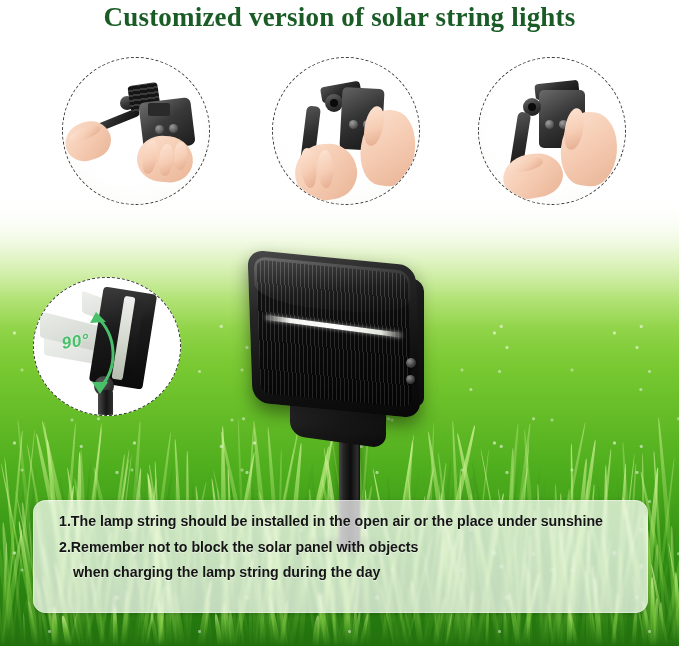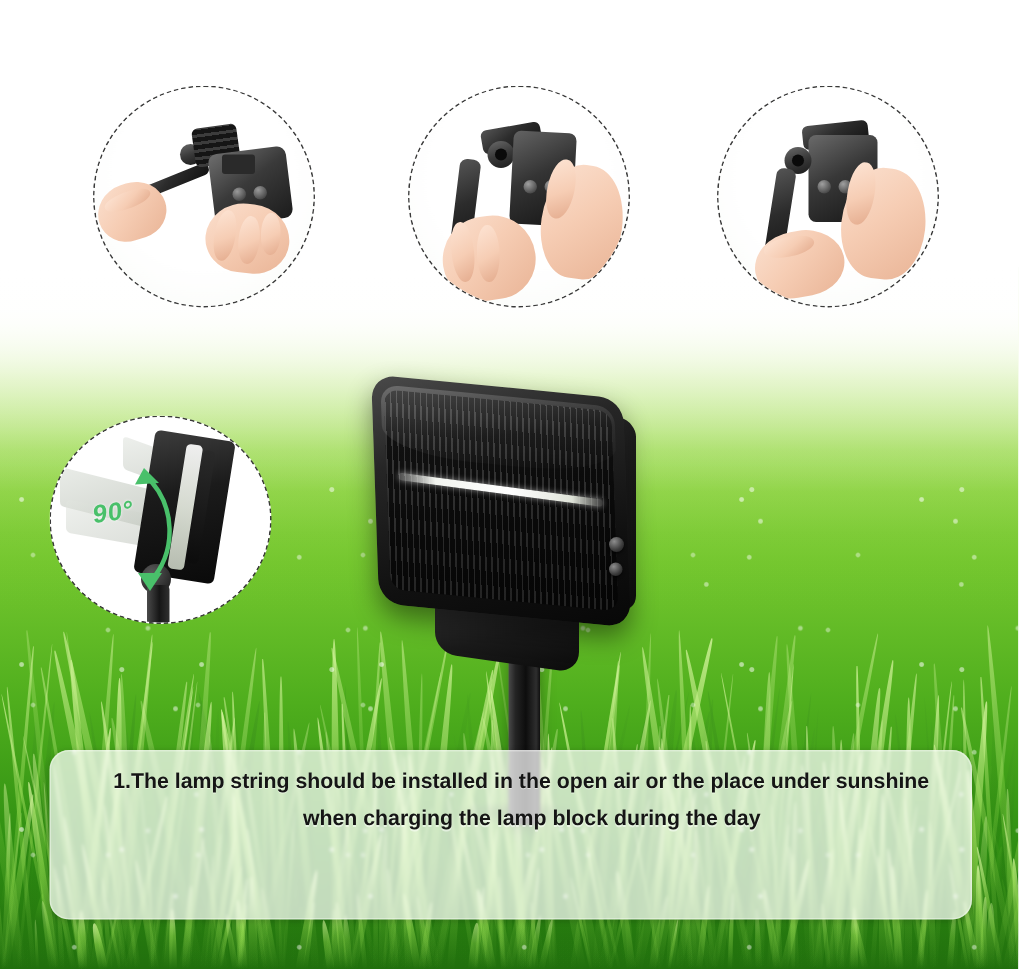--- a/index.html
+++ b/index.html
@@ -156,21 +156,21 @@
   }
 
   
   #info{
     position:absolute;left:33px;top:500px;width:615px;height:113px;
     border-radius:13px;
     background:rgba(255,255,255,0.72);
     box-shadow:0 1px 4px rgba(0,0,0,.18), inset 0 0 0 1px rgba(255,255,255,.35);
     backdrop-filter:blur(1px);
   }
-  #info ol{margin:12px;padding:0;list-style:none;text-align:center;}
+  #info ol{margin:12px;padding:0;list-style:none;}
   #info li{
     position:relative;
     color:#151515;font-size:14.2px;font-weight:bold;
     line-height:1;white-space:nowrap;
     text-shadow:0 1px 0 rgba(255,255,255,.5);
   }
   .li1{margin:14px 0 0 14px;}
   .li2{margin:12px 0 0 14px;}
   .li2b{margin:11px 0 0 28px;}
   .li3{margin:12px 0 0 14px;}
@@ -737,20 +737,21 @@
         <i style="left:56.2px;height:103px;width:5.1px;transform:rotate(-8.8deg);opacity:0.69"></i>
         <i style="left:86.0px;height:197px;width:5.2px;transform:rotate(-2.2deg);opacity:0.44"></i>
         <i style="left:37.0px;height:125px;width:2.4px;transform:rotate(-4.0deg);opacity:0.49"></i>
         <i style="left:129.7px;height:183px;width:5.7px;transform:rotate(-12.3deg);opacity:0.38"></i>
         <i style="left:104.4px;height:133px;width:2.2px;transform:rotate(-5.3deg);opacity:0.44"></i>
       </div>
     <div class="grass-speckle"></div>
     <div class="grass-haze"></div>
   </div>
 
+  <div class="title">Customized version of solar string lights</div>
 
   <div class="circ soft" style="left:62px;top:57px;width:148px;height:148px;">
 
     <div class="blk" style="left:22px;top:60px;width:56px;height:8px;border-radius:4px;transform:rotate(-22deg);"></div>
     <div class="blk2" style="left:57px;top:38px;width:14px;height:14px;border-radius:50%;"></div>
     <div class="blk" style="left:66px;top:26px;width:30px;height:26px;border-radius:4px;transform:rotate(-8deg);
          background:repeating-linear-gradient(0deg,#3c3c3c 0 2px,#151515 2px 5px);"></div>
     <div class="hand" style="left:2px;top:64px;width:46px;height:38px;transform:rotate(-18deg);"></div>
     <div class="finger" style="left:6px;top:70px;width:32px;height:11px;transform:rotate(-20deg);"></div>
 
@@ -834,17 +835,18 @@
       <polygon points="62,34 72,44 56,45" fill="#49c06a"></polygon>
       <polygon points="66,116 58,104 74,104" fill="#49c06a"></polygon>
     </svg>
 
     <div class="deg-label">90°</div>
   </div>
 
   <div id="info">
     <ol>
       <li class="li1">1.The lamp string should be installed in the open air or the place under sunshine</li>
-      <li class="li2b">when charging the lamp block during the day</li>
+      <li class="li2">2.Remember not to block the solar panel with objects</li>
+      <li class="li2b">when charging the lamp string during the day</li>
     </ol>
   </div>
 
 </div>
 
 </body></html>

